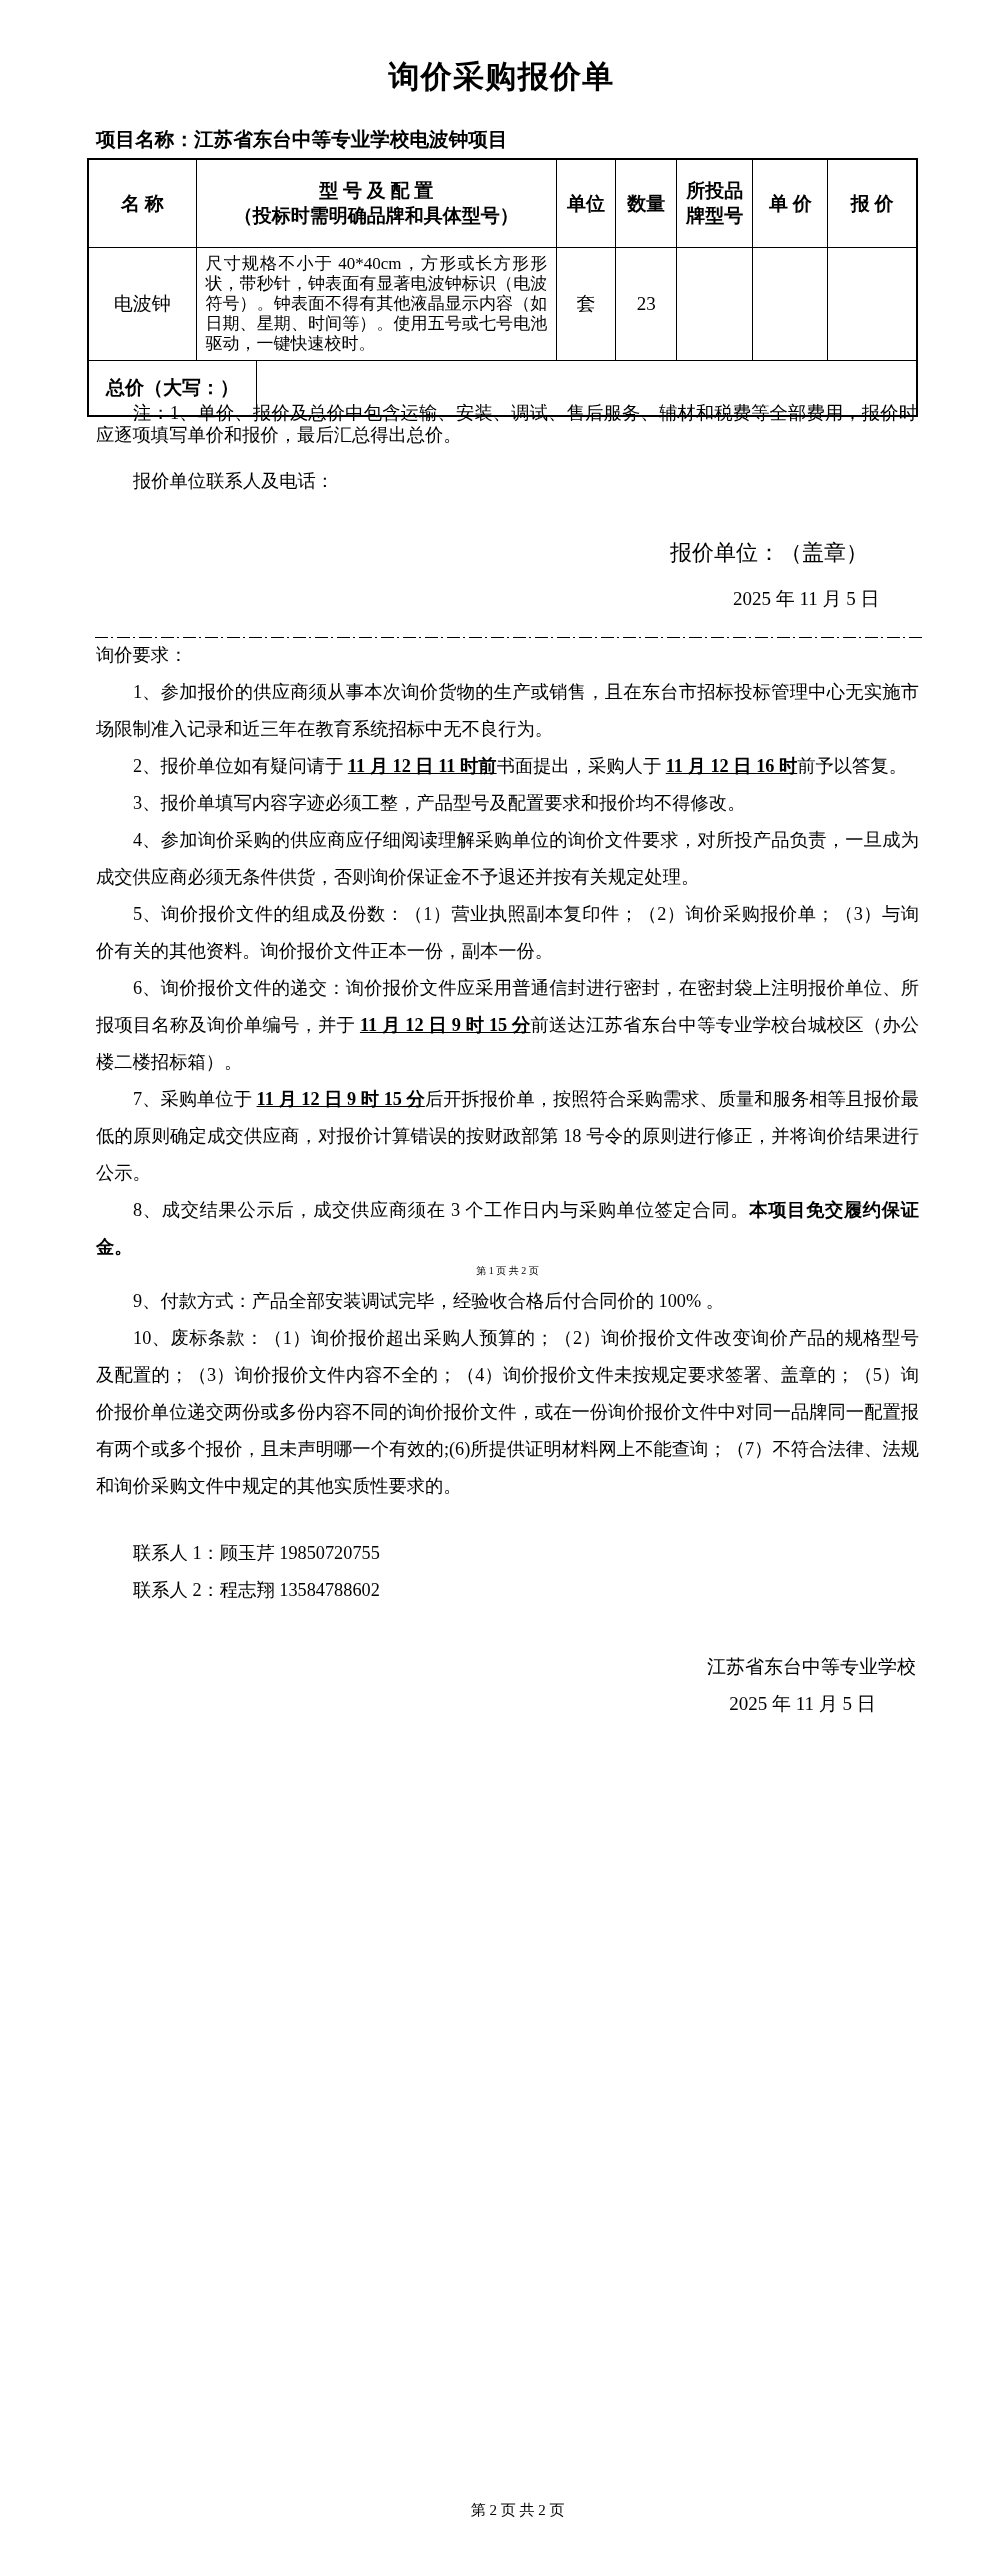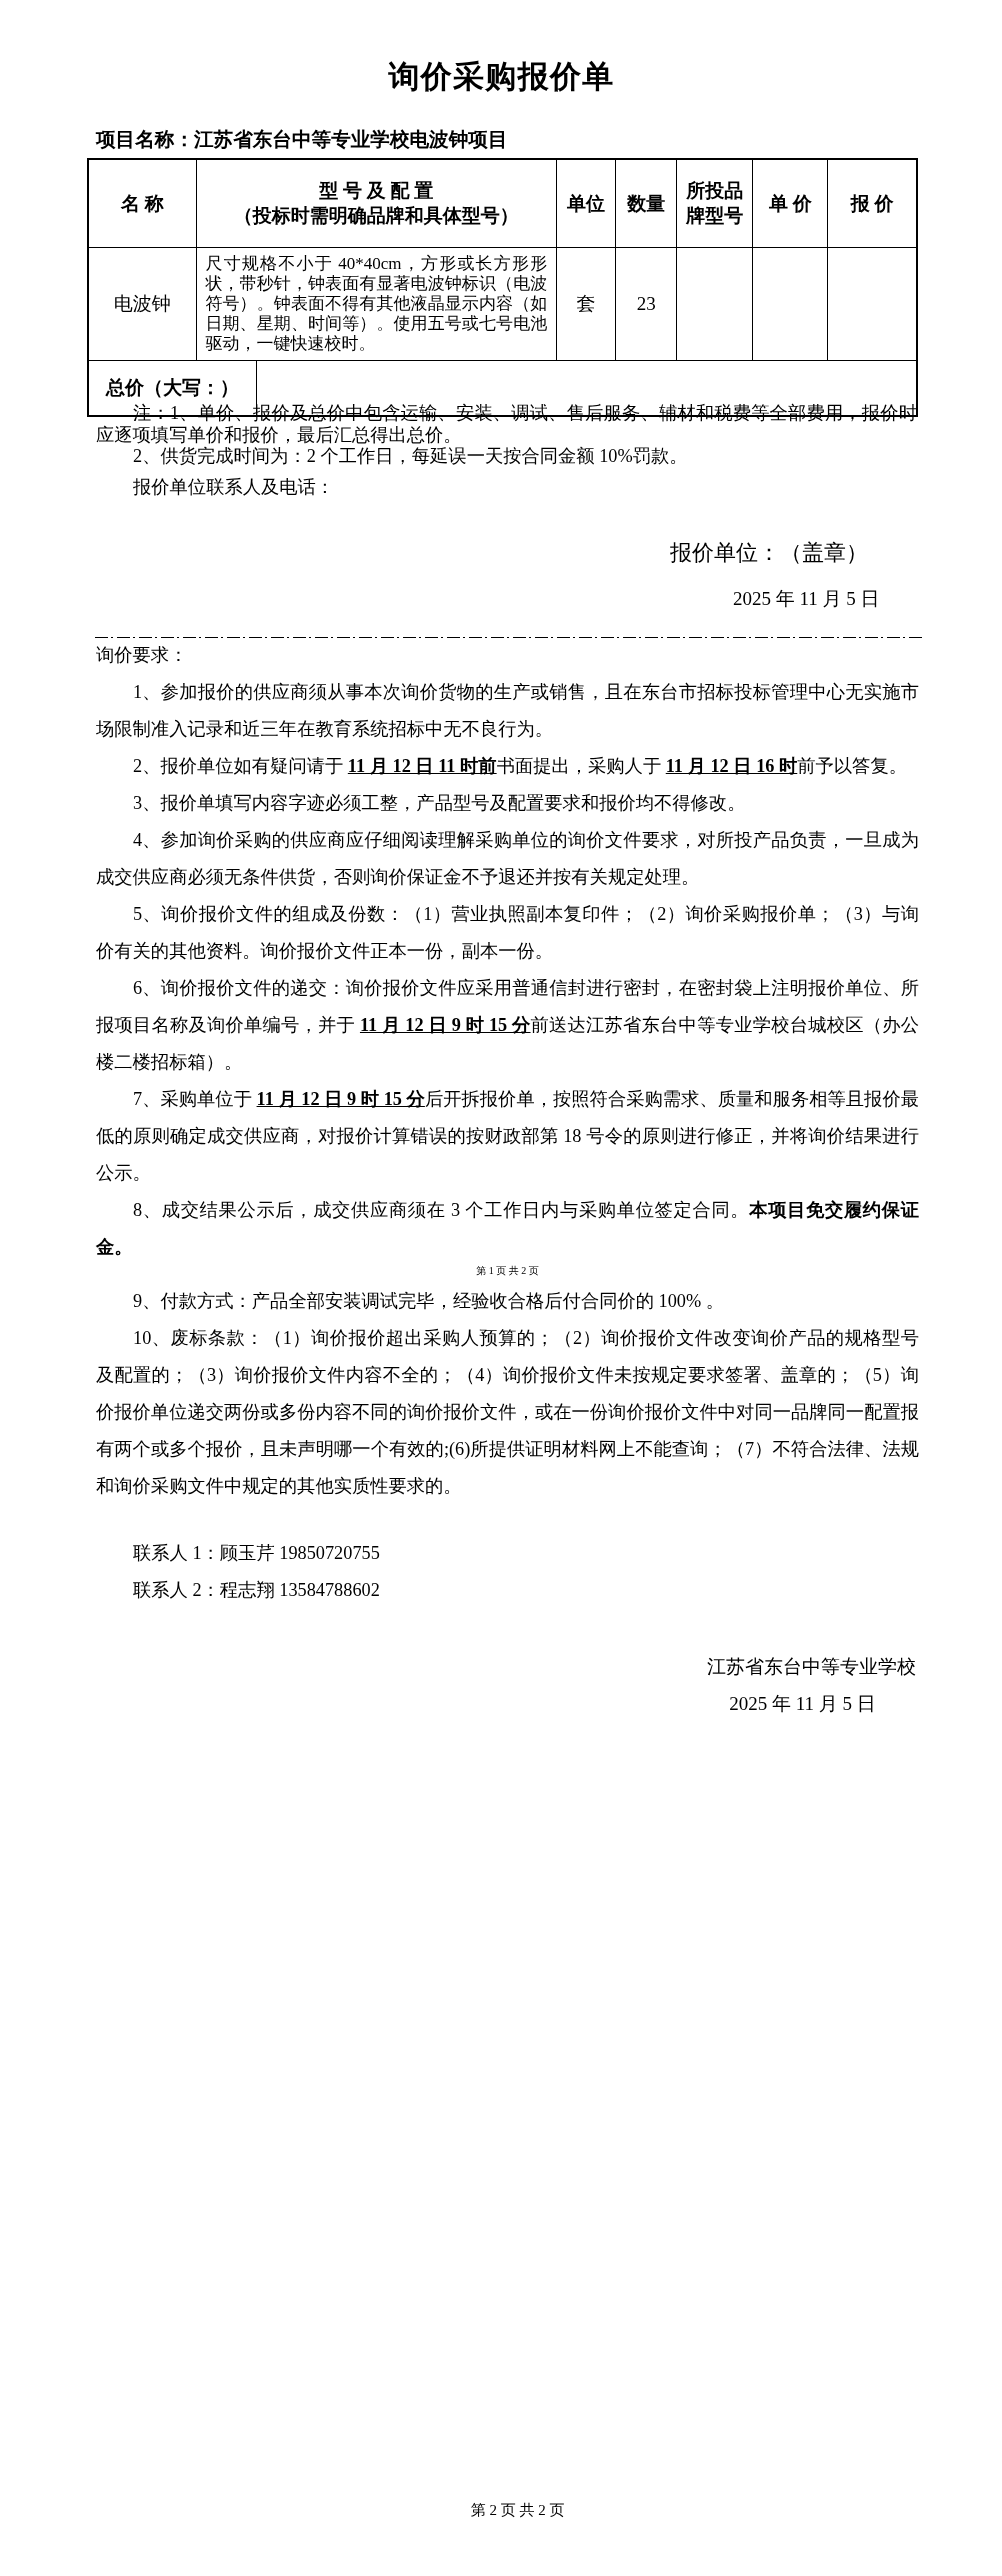--- a/index.html
+++ b/index.html
@@ -77,21 +77,21 @@
   }
   .total-value-cell{flex:1;height:100%;}
   
   .notes{
     position:absolute;
     left:96px; top:403px;
     width:821px;
     font-size:18.3px;
   }
   .notes p{margin:0;line-height:21.5px;text-indent:37px;text-align:justify;}
-  .notes p.contact-ask{margin-top:9px;}
+  .notes p.contact-ask{margin-top:25px;}
   .stamp-line{
     position:absolute;
     left:670px; top:538px;
     font-size:22px;
   }
   .date-line-1{
     position:absolute;
     left:733px; top:586px;
     font-size:19px;
   }
@@ -183,21 +183,20 @@
     </tbody>
       </table>
     <div class="total-row">
       <div class="total-label-cell">总价（大写：）</div>
       <div class="total-value-cell"></div>
     </div>
   </div>
 
   <div class="notes">
     <p>注：1、单价、报价及总价中包含运输、安装、调试、售后服务、辅材和税费等全部费用，报价时应逐项填写单价和报价，最后汇总得出总价。</p>
-    <p>2、供货完成时间为：2 个工作日，每延误一天按合同金额 10%罚款。</p>
     <p class="contact-ask">报价单位联系人及电话：</p>
   </div>
 
   <div class="stamp-line">报价单位：（盖章）</div>
   <div class="date-line-1">2025 年 11 月 5 日</div>
 
   <div class="dashdot-divider"></div>
 
   <div class="requirements">
     <p class="req-heading">询价要求：</p>

